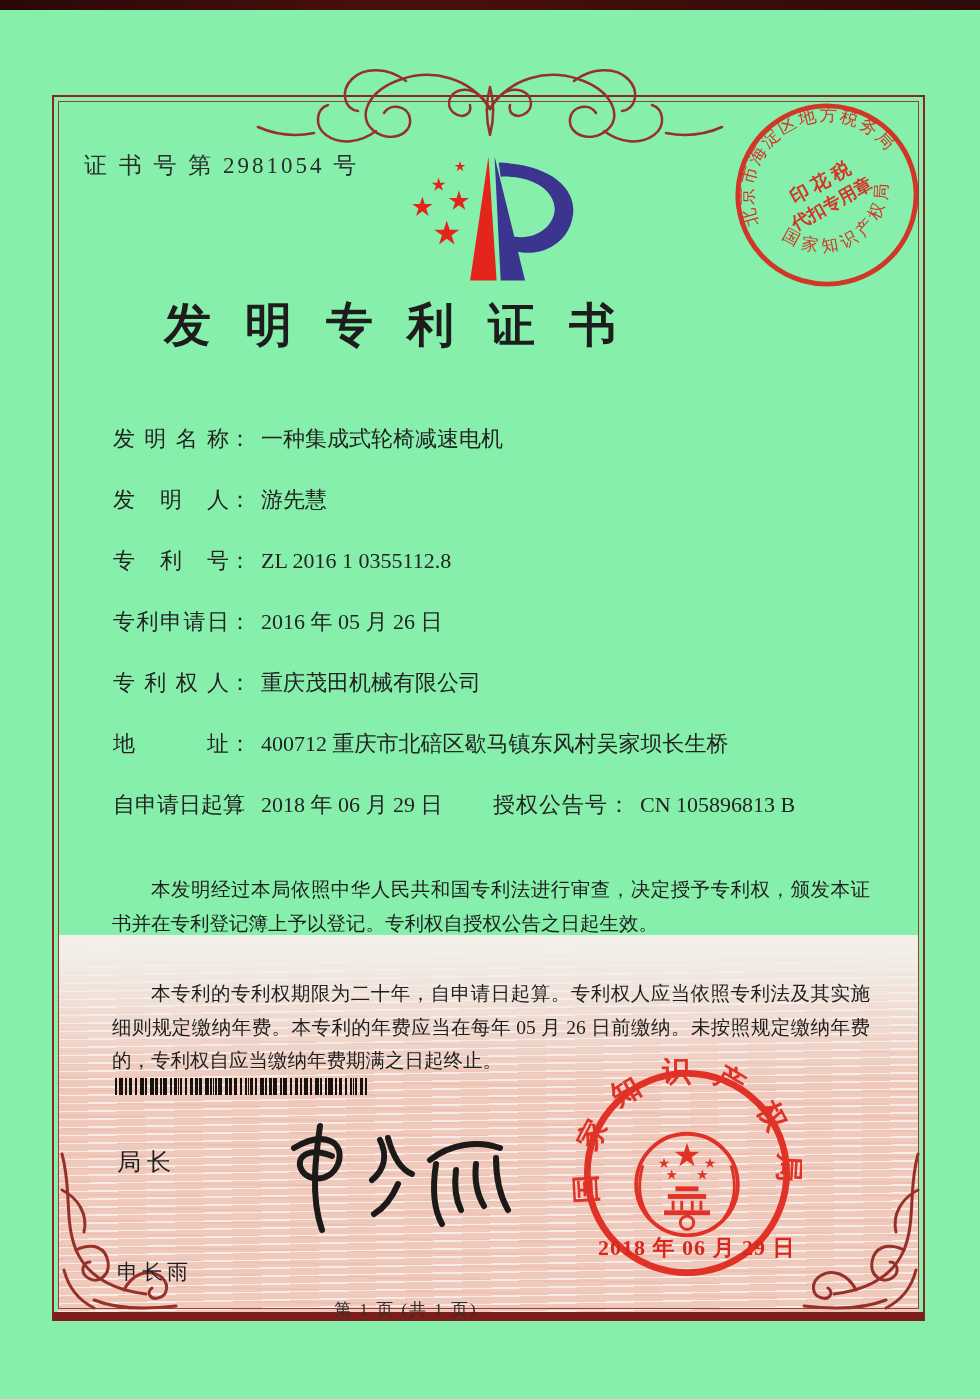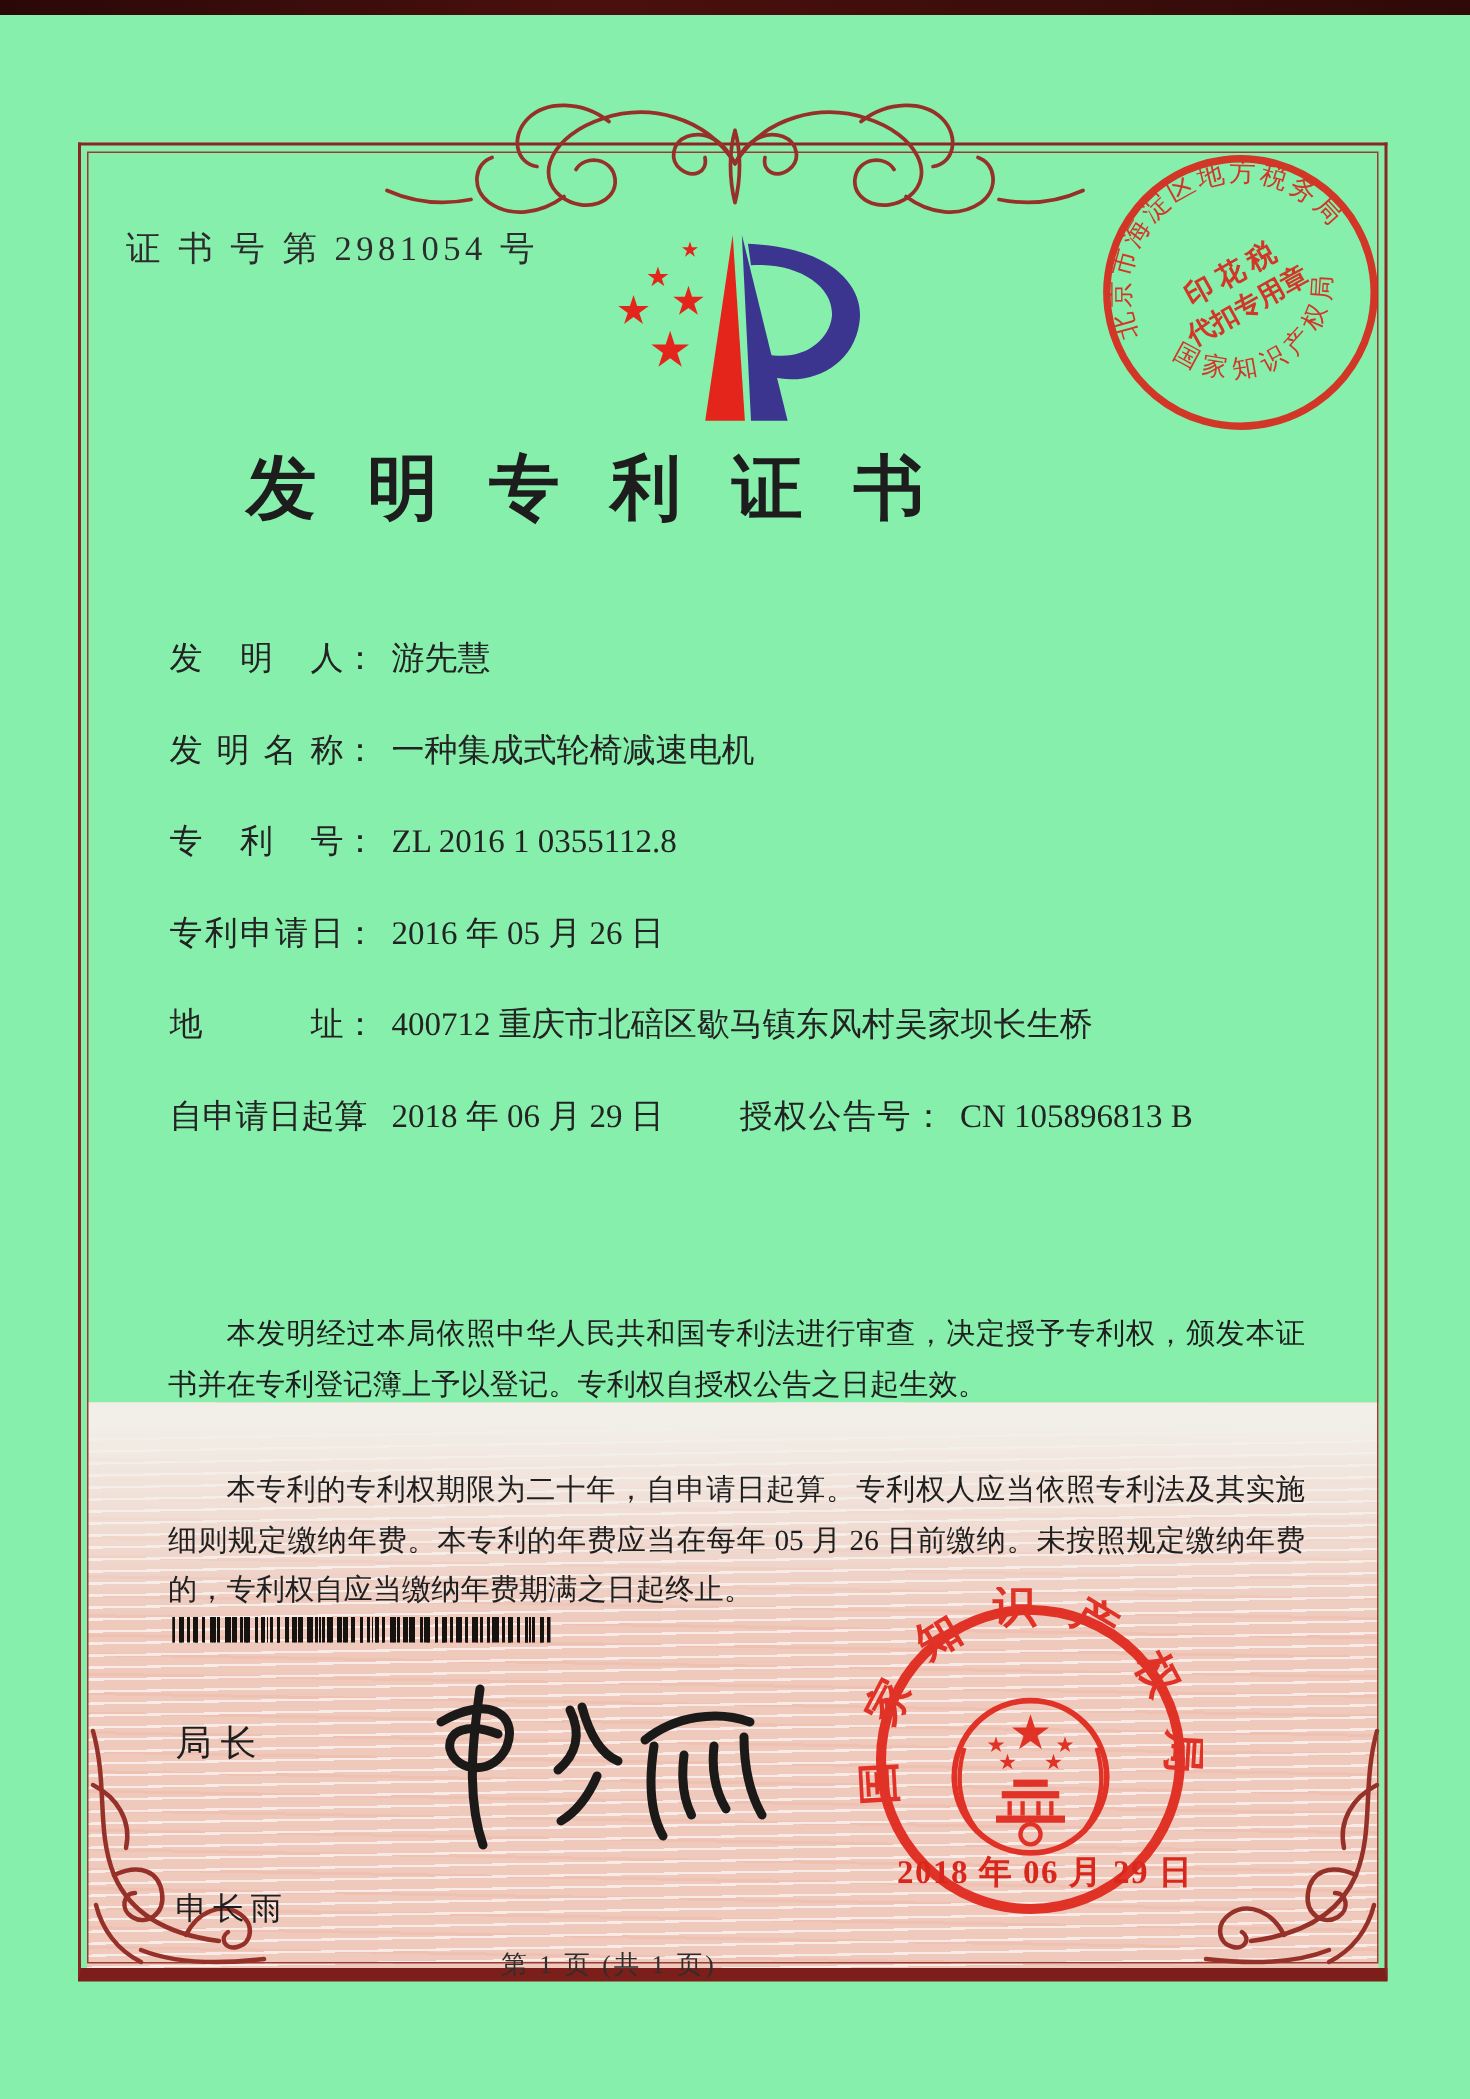--- a/index.html
+++ b/index.html
@@ -169,30 +169,33 @@
     <text x="100" y="116" text-anchor="middle" font-size="18" fill="#d8271c" font-weight="bold">代扣专用章</text>
     <text font-size="17" fill="#d8271c" letter-spacing="5">
       <textPath href="#taxBot" startOffset="50%" text-anchor="middle">国家知识产权局</textPath>
     </text>
   </svg>
 
   <div class="page-title">发明专利证书</div>
 
   <div class="fields">
     <div class="field-row">
+      <span class="flabel">发明名称</span><span class="fcolon">：</span><span>一种集成式轮椅减速电机</span>
+    </div>
+    <div class="field-row">
       <span class="flabel">发明人</span><span class="fcolon">：</span><span>游先慧</span>
     </div>
     <div class="field-row">
-      <span class="flabel">发明名称</span><span class="fcolon">：</span><span>一种集成式轮椅减速电机</span>
-    </div>
-    <div class="field-row">
       <span class="flabel">专利号</span><span class="fcolon">：</span><span>ZL 2016 1 0355112.8</span>
     </div>
     <div class="field-row">
       <span class="flabel">专利申请日</span><span class="fcolon">：</span><span>2016 年 05 月 26 日</span>
+    </div>
+    <div class="field-row">
+      <span class="flabel">专利权人</span><span class="fcolon">：</span><span>重庆茂田机械有限公司</span>
     </div>
     <div class="field-row">
       <span class="flabel">地址</span><span class="fcolon">：</span><span>400712 重庆市北碚区歇马镇东风村吴家坝长生桥</span>
     </div>
     <div class="field-row">
       <span class="flabel">自申请日起算</span><span class="fcolon">：</span><span>2018 年 06 月 29 日</span>
       <span class="grant-no-group">
         <span class="glabel">授权公告号</span><span class="fcolon">：</span><span>CN 105896813 B</span>
       </span>
     </div>

